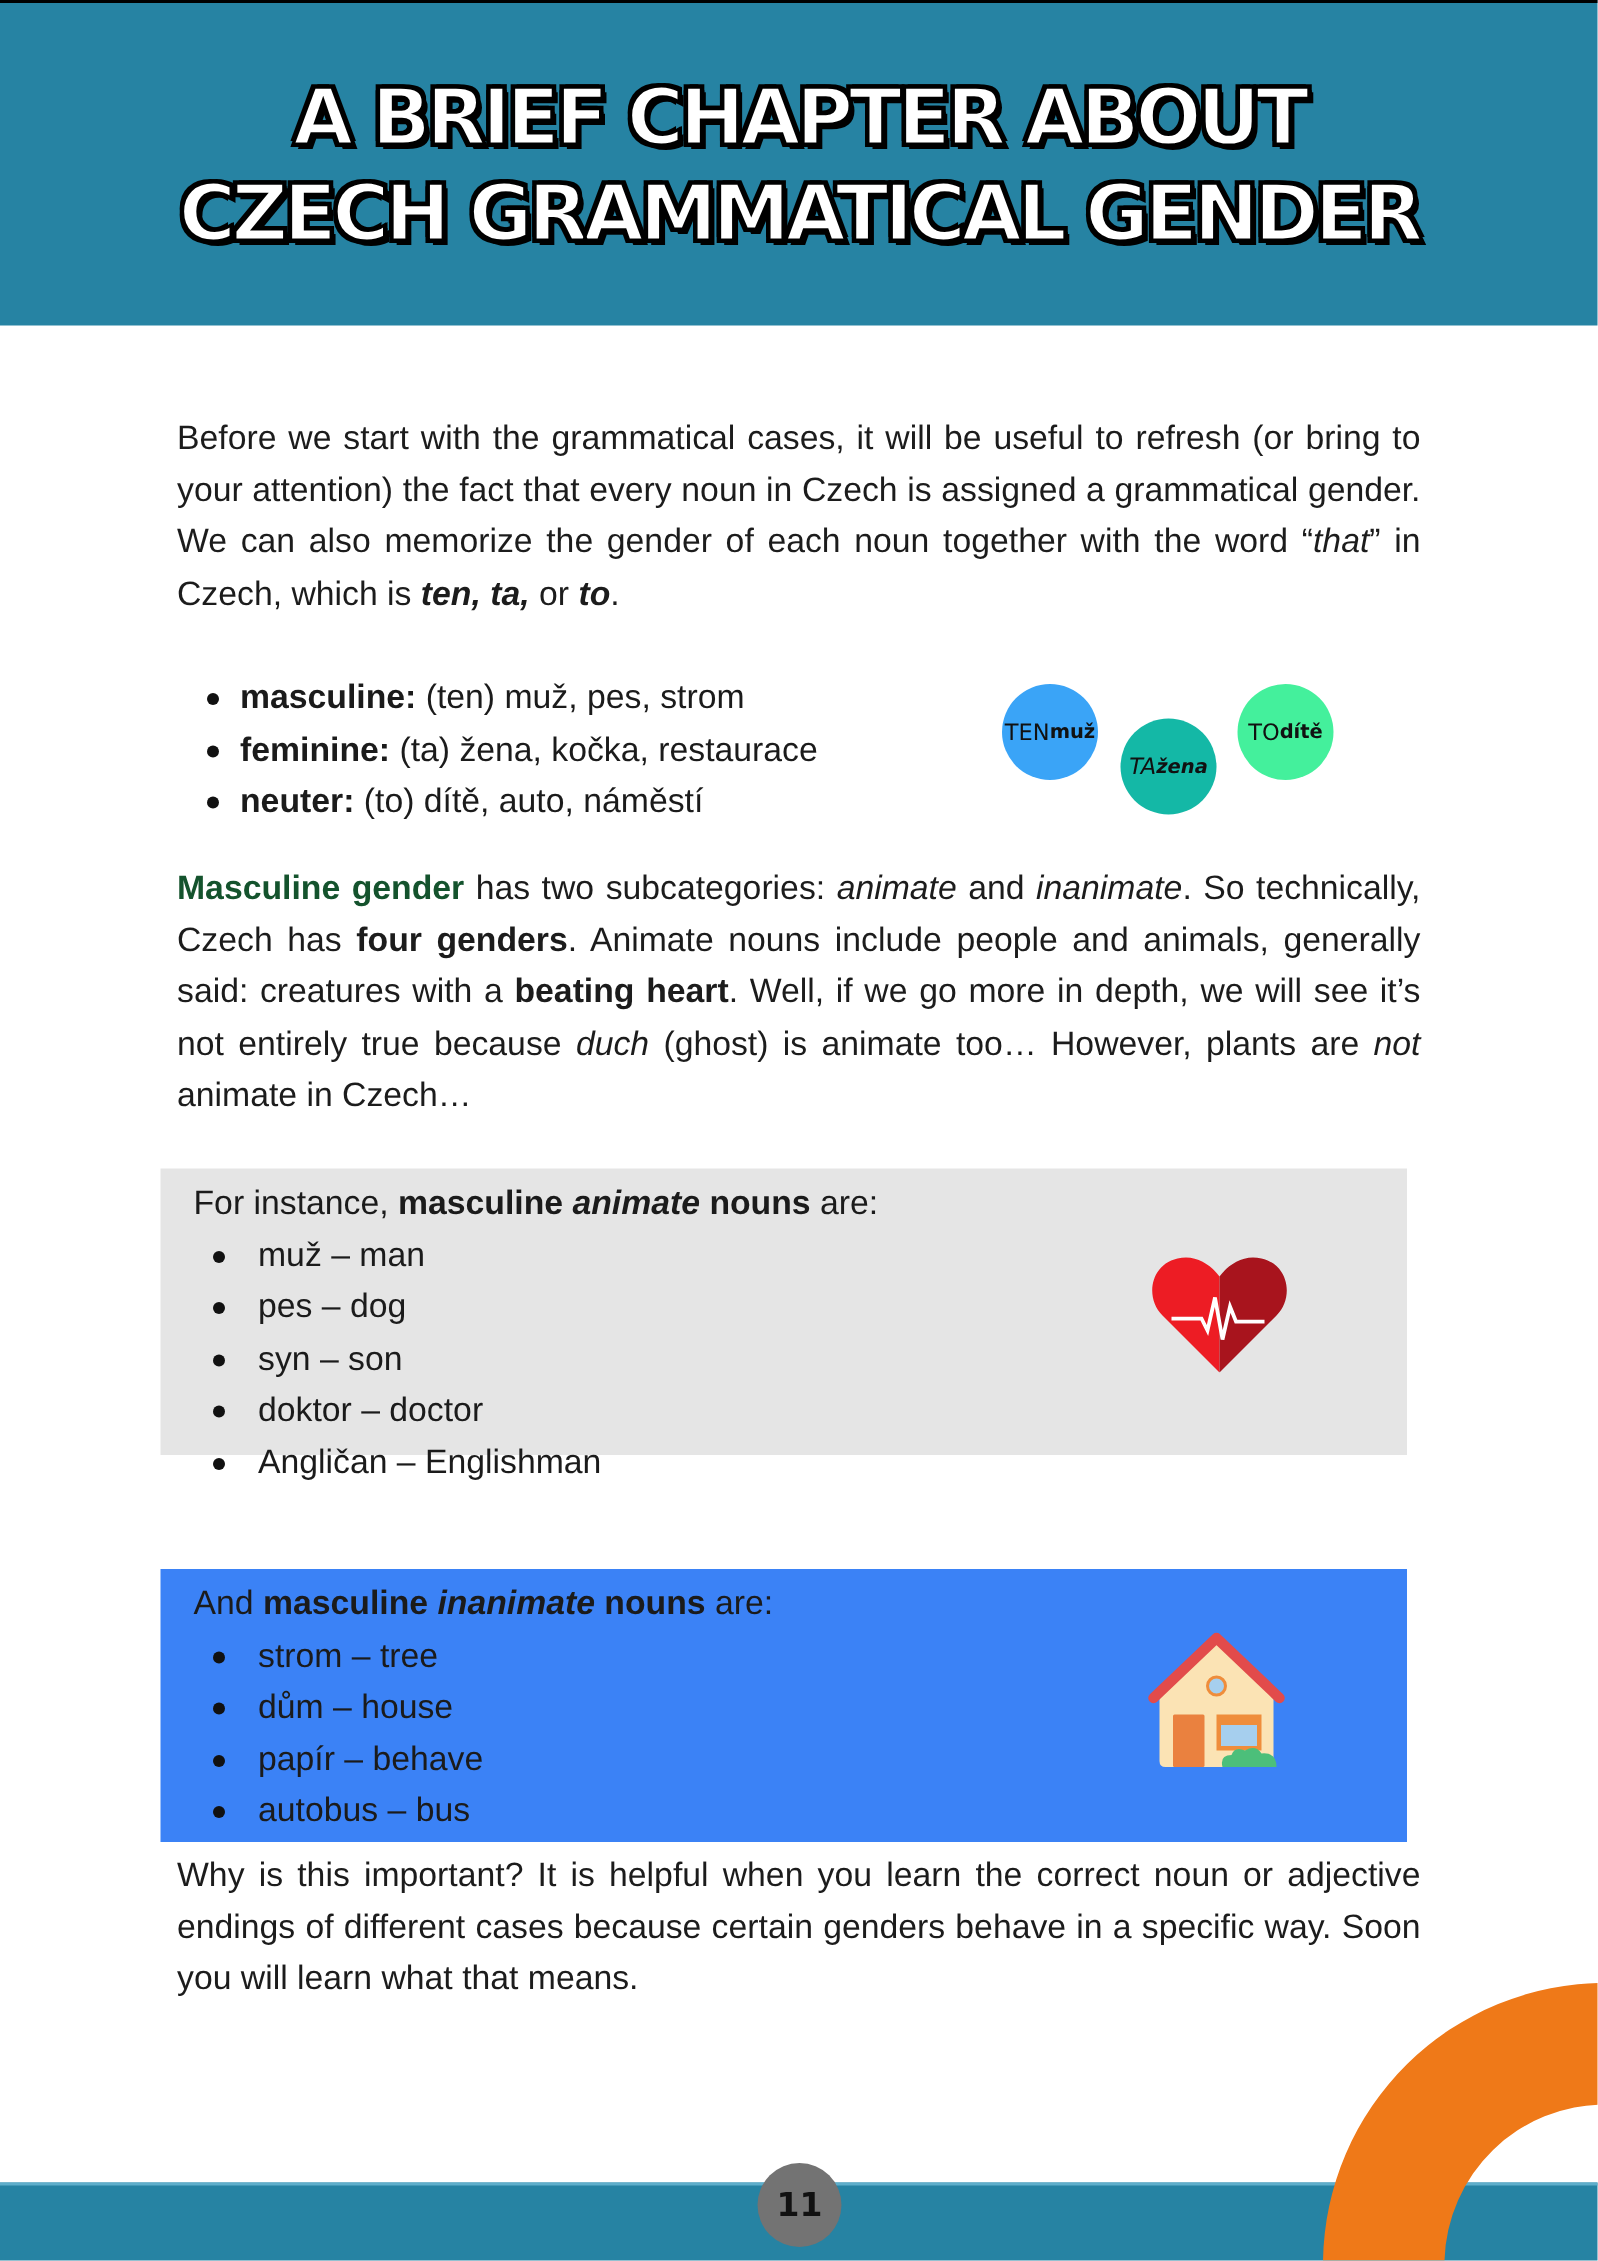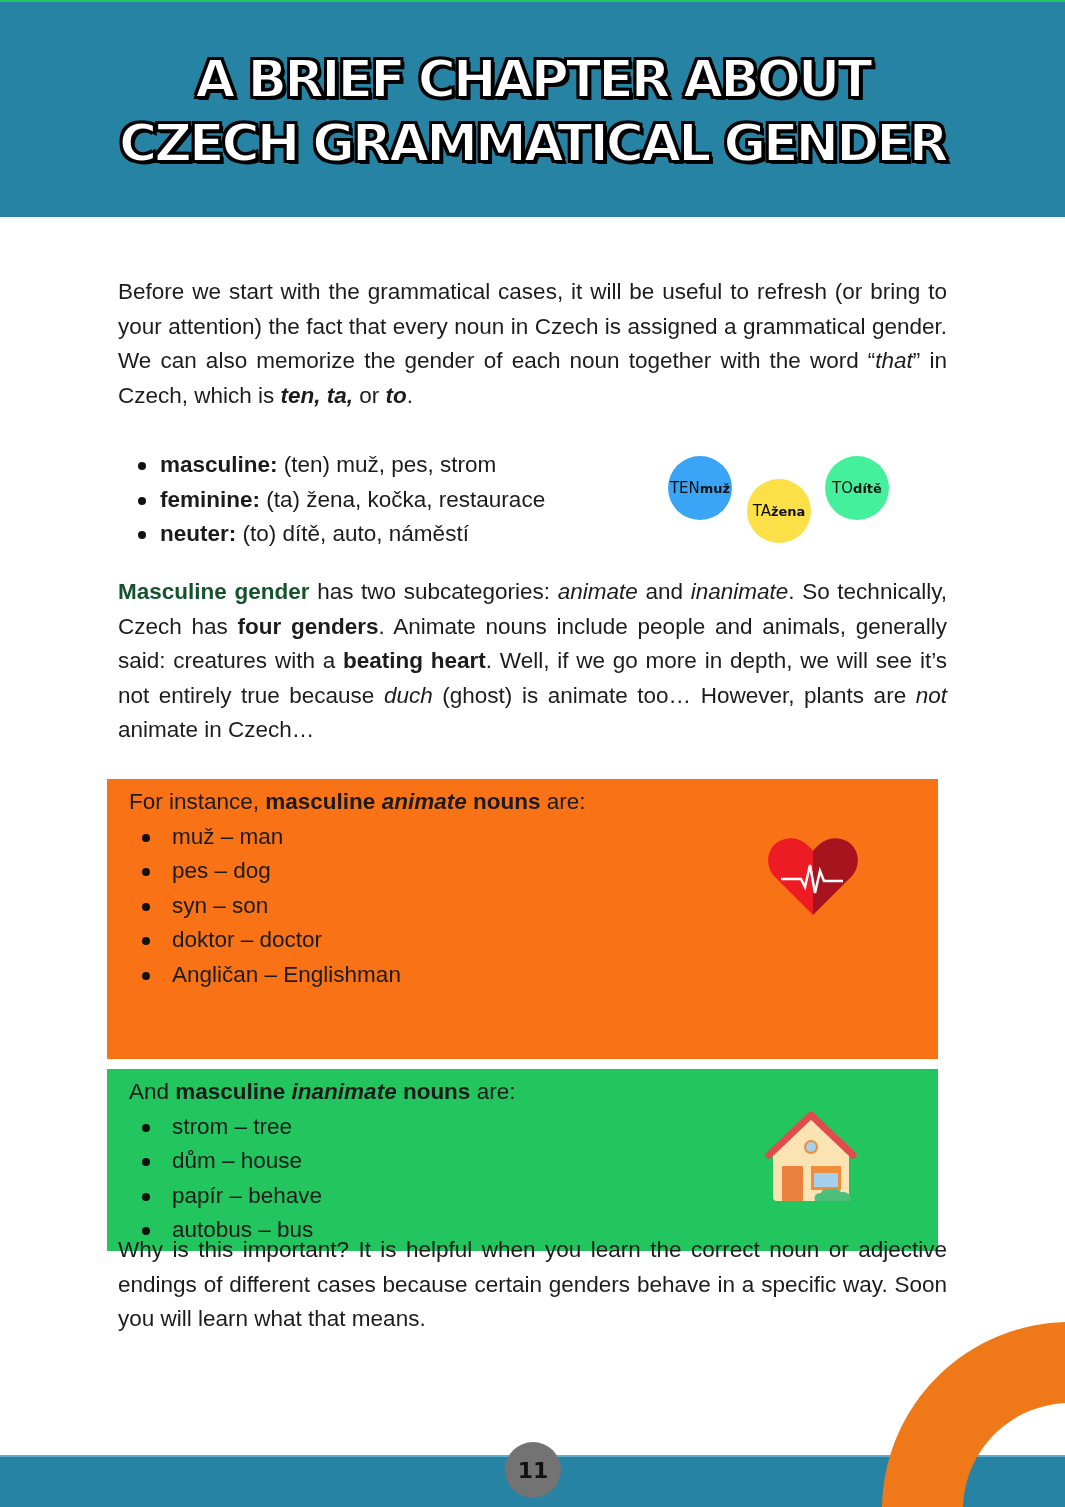--- a/index.html
+++ b/index.html
@@ -5,21 +5,21 @@
   html, body { margin: 0; padding: 0; }
   body {
     width: 1065px; height: 1507px; position: relative; overflow: hidden;
     background: #ffffff;
     font-family: "Liberation Sans", "DejaVu Sans", sans-serif;
     color: #1b1b1b;
   }
   .header {
     position: absolute; left: 0; top: 0; width: 1065px; height: 217px;
     background: #2683a3;
-    border-top: 2px solid #22c55e;
+    border-top: 2px solid #000000;
     box-sizing: border-box;
     display: flex; flex-direction: column; align-items: center; justify-content: center;
   }
   .header .title-line {
     font-family: "DejaVu Sans", sans-serif;
     font-weight: bold;
     font-size: 52px;
     line-height: 64px;
     color: #ffffff;
     letter-spacing: -3px;
@@ -52,30 +52,30 @@
   }
 
   .circle {
     position: absolute; width: 64px; height: 64px; border-radius: 50%;
     display: flex; flex-direction: row; align-items: center; justify-content: center;
     font-family: "DejaVu Sans", sans-serif; color: #111; line-height: 15px;
   }
   .circle .big { font-size: 15px; }
   .circle .small { font-size: 13px; font-weight: bold; }
   .c-ten { left: 668px; top: 456px; background: #3aa4f7; }
-  .c-ta  { left: 747px; top: 479px; background: #fde047; }
+  .c-ta  { left: 747px; top: 479px; background: #14b8a6; font-style: italic; }
   .c-to  { left: 825px; top: 456px; background: #44f09c; }
 
   .box {
     position: absolute; left: 107px; width: 831px; box-sizing: border-box;
     padding: 6px 0 0 22px;
     font-size: 22.5px; line-height: 34.6px;
   }
-  .box-animate { top: 779px; height: 280px; background: #f97316; }
-  .box-inanimate { top: 1069px; height: 182px; background: #22c55e; }
+  .box-animate { top: 779px; height: 191px; background: #e5e5e5; }
+  .box-inanimate { top: 1046px; height: 182px; background: #3b82f6; }
   .box .intro { margin: 0; }
   .box ul { margin: 0; padding: 0; list-style: none; }
   .box li { position: relative; padding-left: 43px; }
   .box li::before {
     content: ""; position: absolute; left: 13px; top: 14px; width: 8px; height: 8px; border-radius: 50%; background: #111;
   }
   .heart-icon { position: absolute; left: 660px; top: 56px; width: 92px; height: 80px; }
   .house-icon { position: absolute; left: 658px; top: 40px; width: 92px; height: 96px; }
 
   .footer {

